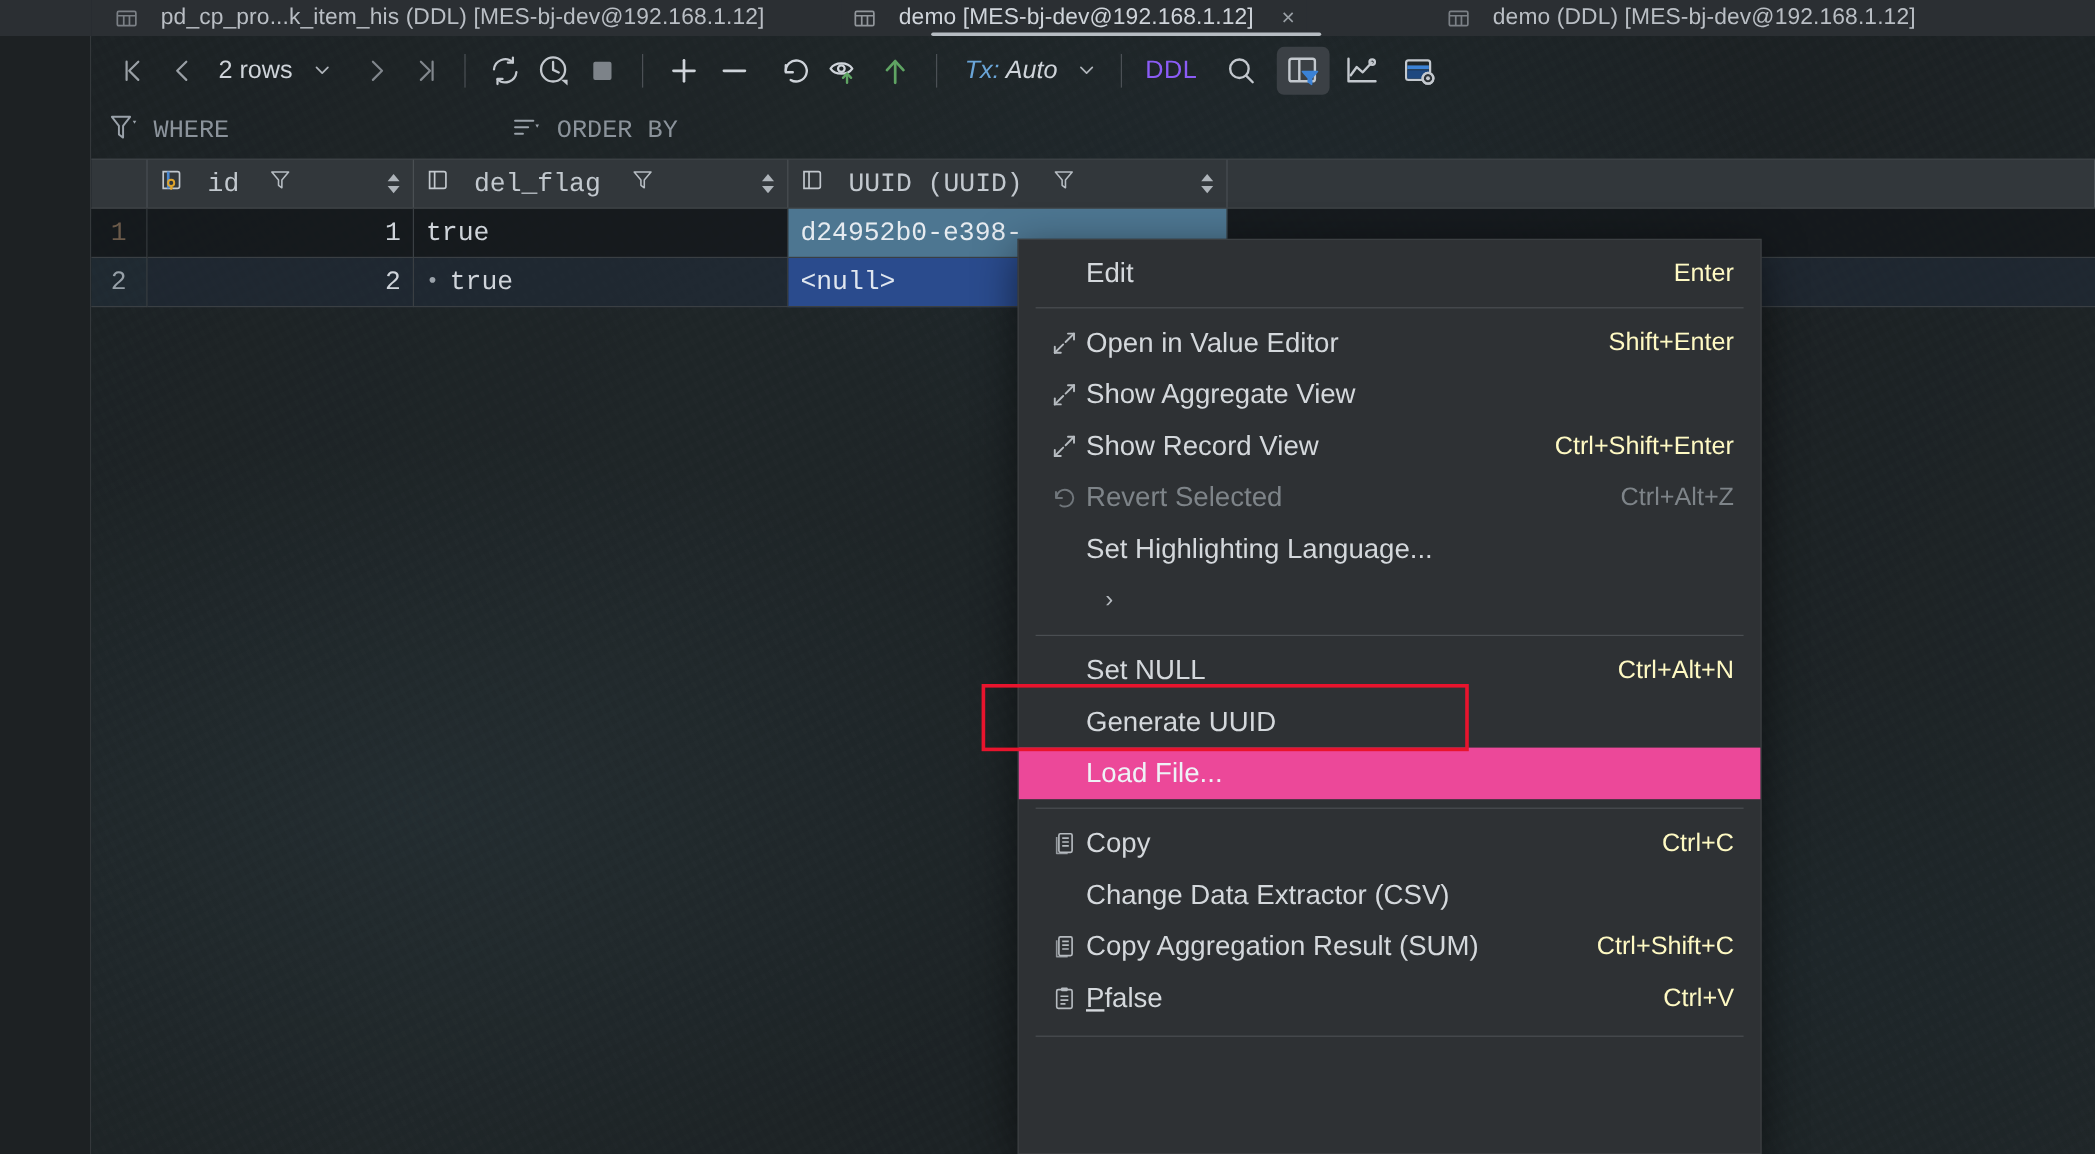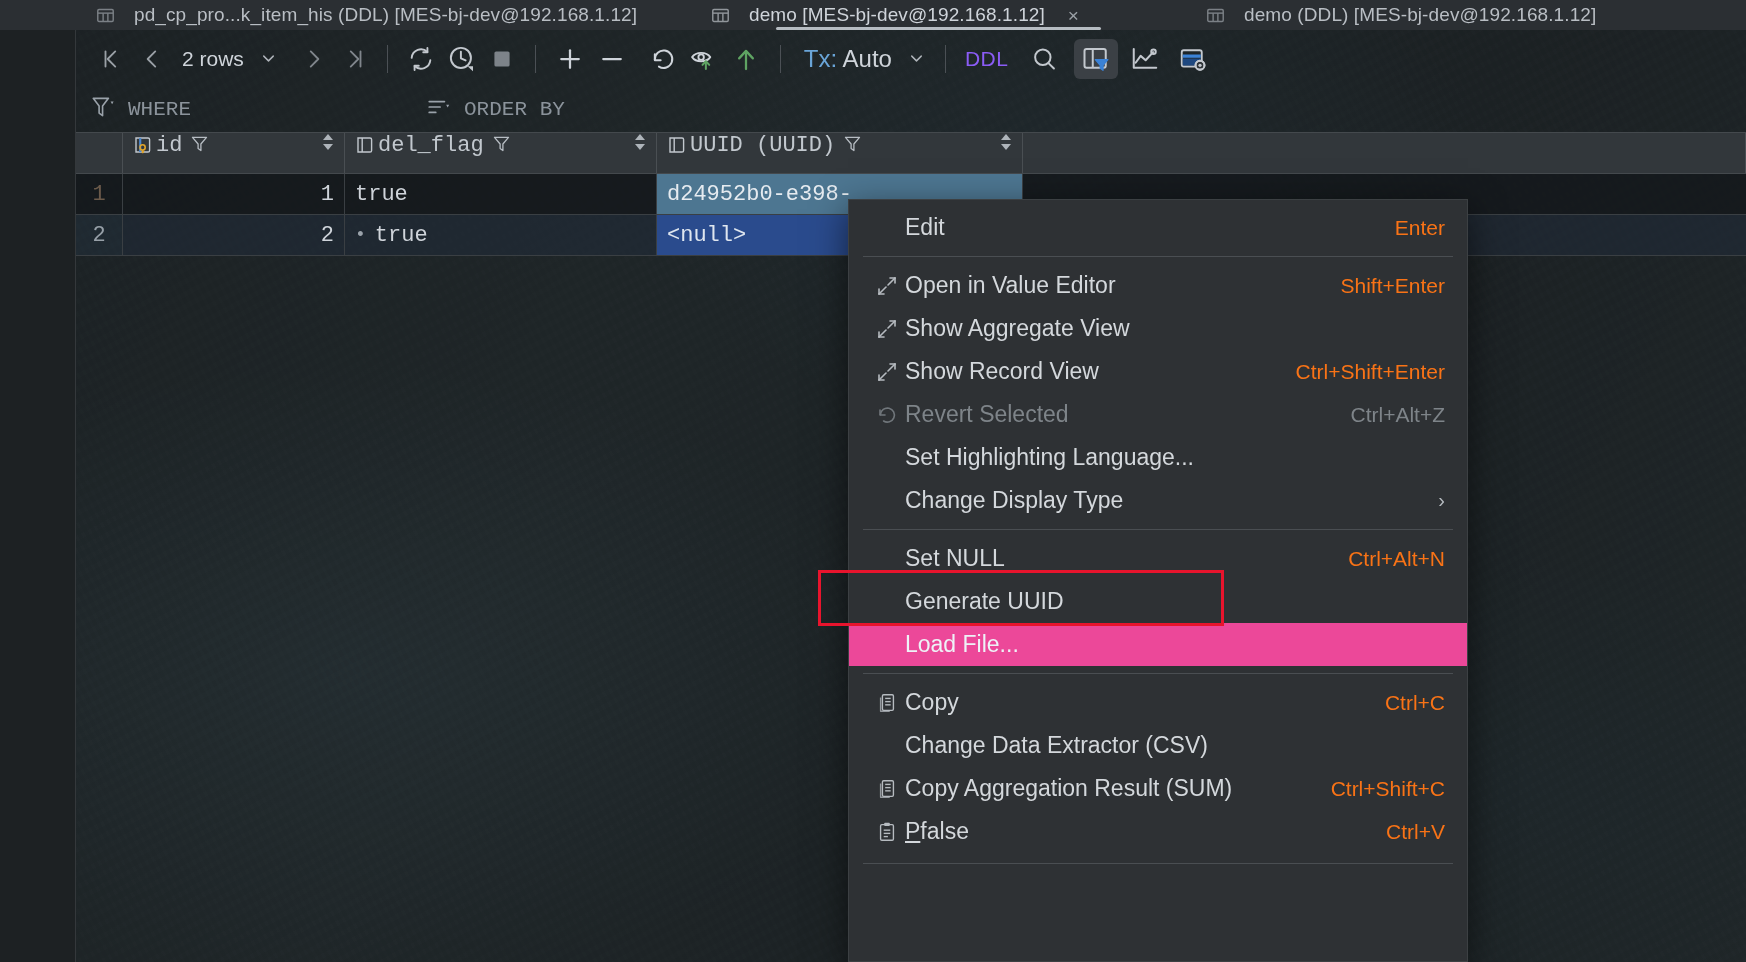--- a/index.html
+++ b/index.html
@@ -89,21 +89,21 @@
   .tb-btn svg { display: block; }
   .tb-btn.selected { background: #3b4045; }
   .tb-sep {
     width: 1px; height: 28px; background: #4b5055; margin: 0 13px;
   }
   .rows-label {
     font-size: 21px; color: #cfd4da; padding: 0 4px;
     font-family: "Liberation Sans", sans-serif;
   }
   .tx-label {
-    font-size: 24px; color: #cfd4da; padding: 0 4px;
+    font-size: 21px; color: #cfd4da; padding: 0 4px; font-style: italic;
   }
   .tx-label .tx-key { color: #6aa5d8; }
   .ddl-label { font-size: 21px; color: #8b5cf6; letter-spacing: .5px; }
 
   
   .filterbar {
     position: absolute; left: 0; top: 57px; width: 1670px; height: 45px;
     display: flex; align-items: center;
     font-family: "Liberation Mono", monospace;
     font-size: 21px; color: #8b939b;
@@ -117,24 +117,24 @@
     font-family: "Liberation Mono", monospace;
     overflow: hidden;
   }
   .ghead {
     display: flex; height: 42px;
     background: #32373b;
     border-top: 1px solid #44494d;
     border-bottom: 1px solid #44494d;
   }
   .gh-cell {
-    display: flex; 
+    display: flex; align-items: center;
     border-right: 1px solid #4a4f53;
     font-size: 22px; color: #c2c8ce;
-    padding: 0 8px; gap: 1px;
+    padding: 16px 8px; gap: 18px;
     position: relative;
   }
   .gh-num { width: 47px; flex: 0 0 47px; }
   .gh-id  { width: 222px; flex: 0 0 222px; }
   .gh-del { width: 312px; flex: 0 0 312px; }
   .gh-uid { width: 366px; flex: 0 0 366px; }
   .gh-rest{ flex: 1 1 auto; }
   .gh-spacer { flex: 1 1 auto; }
   .sort-arrows {
     display: flex; flex-direction: column; gap: 2px; align-items: center;
@@ -186,21 +186,21 @@
     font-size: 23px;
   }
   .mi .mi-ico {
     width: 36px; flex: 0 0 36px;
     display: flex; align-items: center; justify-content: center;
     color: #b6bbc0;
   }
   .mi .mi-label { flex: 1 1 auto; white-space: nowrap; }
   .mi .mi-label u { text-decoration: underline; }
   .mi .mi-short {
-    color: #f97316; font-size: 21px; margin-left: 20px; white-space: nowrap;
+    color: #fef9c3; font-size: 21px; margin-left: 20px; white-space: nowrap;
   }
   .mi.disabled .mi-label { color: #7e8489; }
   .mi.disabled .mi-ico   { color: #70767b; }
   .mi.disabled .mi-short { color: #7e8489; }
   .mi.hl { background: #ec4899; }
   .mi.hl .mi-label { color: #eef2f7; }
   .mi-sep {
     height: 1px; background: #4a4e52; margin: 7px 14px;
   }
   .submenu-arrow { color: #b6bbc0; font-size: 20px; margin-left: 16px; }
@@ -609,21 +609,20 @@
     </div>
 
     <div class="mi">
       <span class="mi-ico"></span>
       <span class="mi-label">Set Highlighting Language...</span>
       <span class="mi-short"></span>
     </div>
 
     <div class="mi">
       <span class="mi-ico"></span>
-      <span class="mi-label">Change Display Type</span>
       <span class="submenu-arrow">›</span>
     </div>
 
     <div class="mi-sep"></div>
 
     <div class="mi">
       <span class="mi-ico"></span>
       <span class="mi-label">Set NULL</span>
       <span class="mi-short">Ctrl+Alt+N</span>
     </div>

